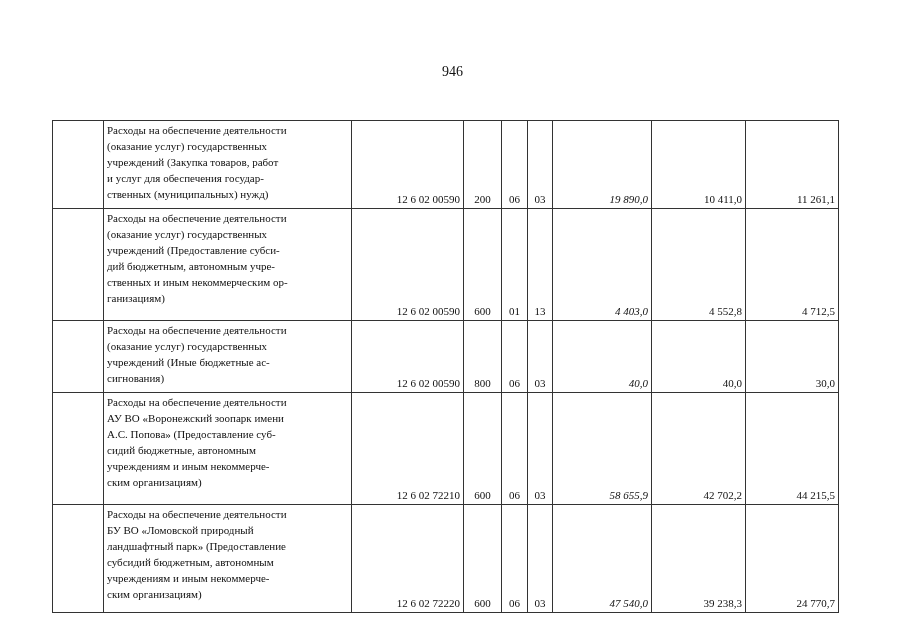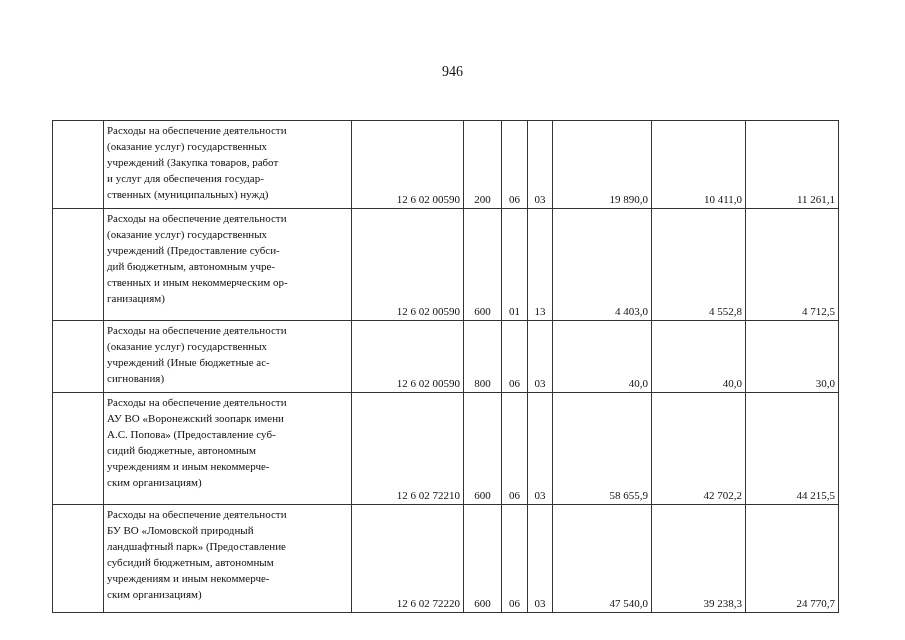--- a/index.html
+++ b/index.html
@@ -10,21 +10,21 @@
   table.budget { position: absolute; left: 52px; top: 120px; border-collapse: collapse;
                  font-size: 11px; line-height: 16px; }
   table.budget td { border: 1px solid #333; padding: 0 3px 1px 3px; vertical-align: bottom; }
   td.c0 { width: 44px; }
   td.desc { width: 241px; text-align: left; vertical-align: top !important; padding-top: 1px !important; }
   td.csr { width: 105px; text-align: right; }
   td.vr { width: 31px; text-align: center; }
   td.rz { width: 19px; text-align: center; }
   td.pr { width: 18px; text-align: center; }
   td.num { text-align: right; }
-  td.y1 { width: 92px; }
+  td.y1 { width: 92px; font-style: italic; }
   td.y2 { width: 87px; }
   td.y3 { width: 86px; }
   tr.r0 td { height: 85px; }
   tr.r1 td { height: 109px; }
   tr.r2 td { height: 69px; }
   tr.r3 td { height: 109px; }
   tr.r4 td { height: 105px; }
   .desc span { display: block; }
 </style>
 </head>

